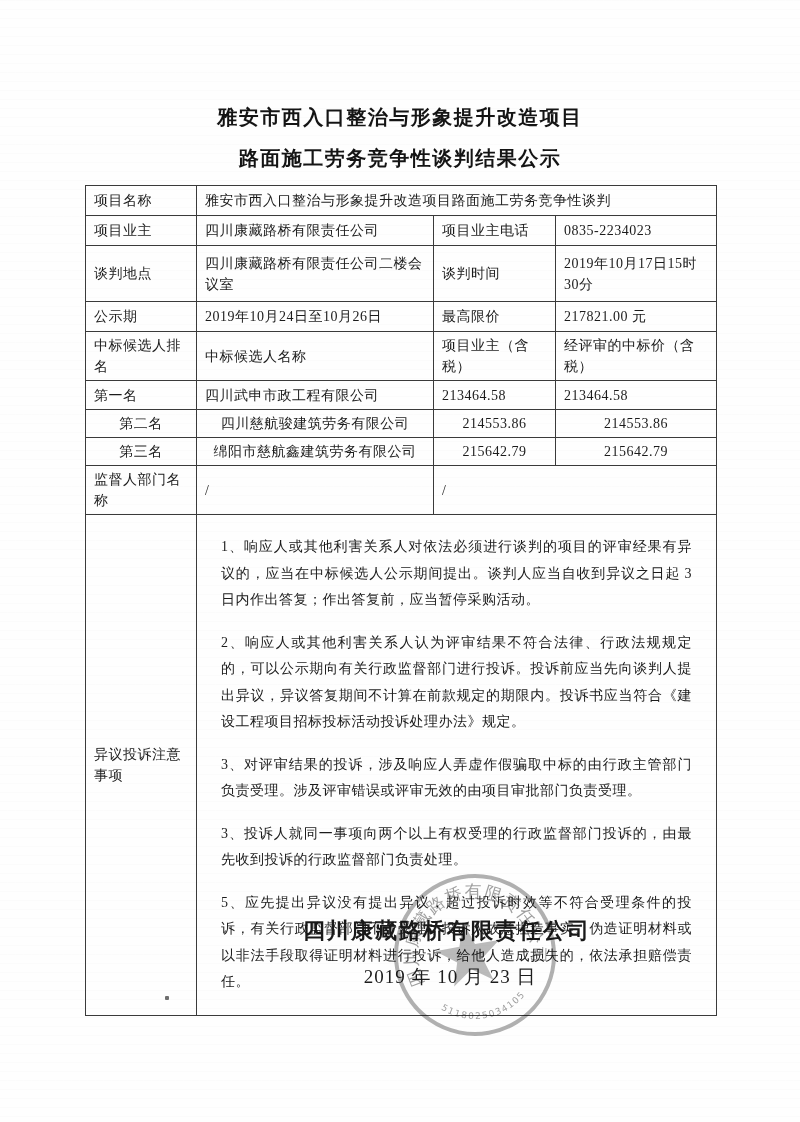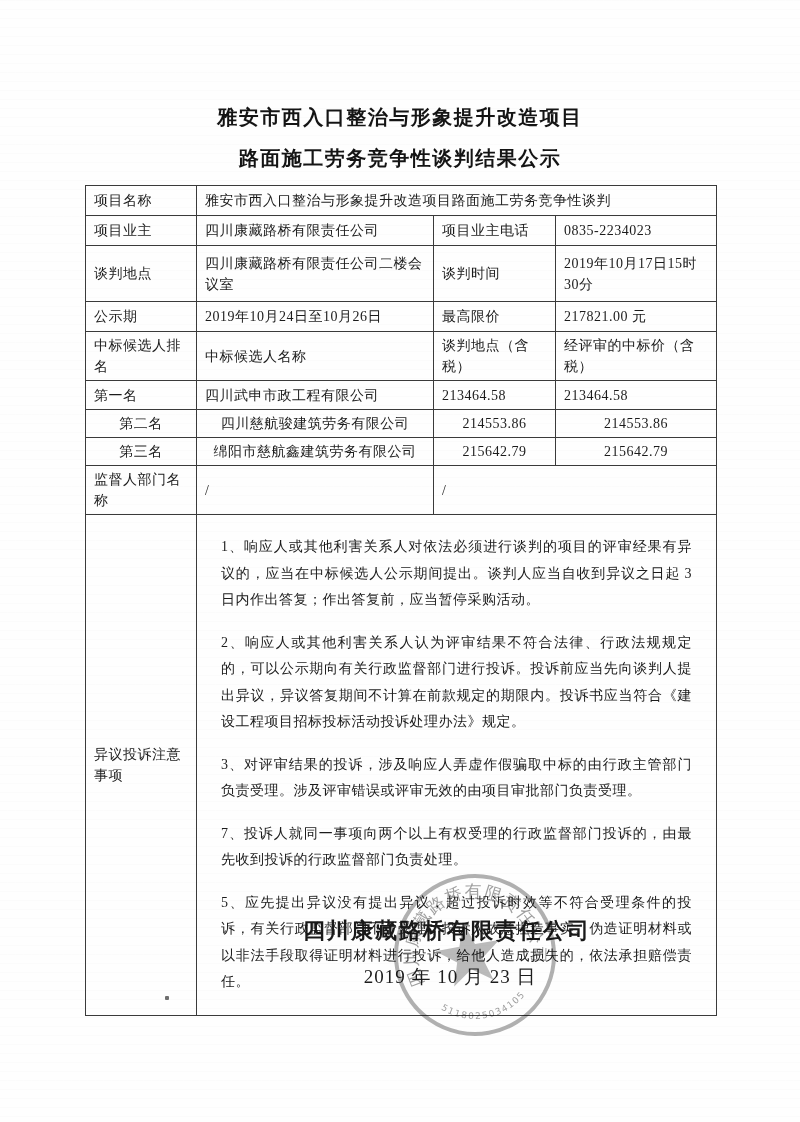--- a/index.html
+++ b/index.html
@@ -95,21 +95,21 @@
       </tr>
       <tr class="h30">
         <td>公示期</td>
         <td>2019年10月24日至10月26日</td>
         <td>最高限价</td>
         <td>217821.00 元</td>
       </tr>
       <tr class="h30">
         <td>中标候选人排名</td>
         <td>中标候选人名称</td>
-        <td>谈判地点（含税）</td>
+        <td>项目业主（含税）</td>
         <td>经评审的中标价（含税）</td>
       </tr>
       <tr class="h29">
         <td>第一名</td>
         <td>四川武申市政工程有限公司</td>
         <td>213464.58</td>
         <td>213464.58</td>
       </tr>
       <tr class="h28">
         <td>第二名</td>
@@ -127,21 +127,21 @@
         <td>监督人部门名称</td>
         <td>/</td>
         <td colspan="2">/</td>
       </tr>
       <tr>
         <td>异议投诉注意事项</td>
         <td colspan="3" class="notes-cell">
           <p>1、响应人或其他利害关系人对依法必须进行谈判的项目的评审经果有异议的，应当在中标候选人公示期间提出。谈判人应当自收到异议之日起 3 日内作出答复；作出答复前，应当暂停采购活动。</p>
           <p>2、响应人或其他利害关系人认为评审结果不符合法律、行政法规规定的，可以公示期向有关行政监督部门进行投诉。投诉前应当先向谈判人提出异议，异议答复期间不计算在前款规定的期限内。投诉书应当符合《建设工程项目招标投标活动投诉处理办法》规定。</p>
           <p>3、对评审结果的投诉，涉及响应人弄虚作假骗取中标的由行政主管部门负责受理。涉及评审错误或评审无效的由项目审批部门负责受理。</p>
-          <p>7、投诉人就同一事项向两个以上有权受理的行政监督部门投诉的，由最先收到投诉的行政监督部门负责处理。</p>
+          <p>3、投诉人就同一事项向两个以上有权受理的行政监督部门投诉的，由最先收到投诉的行政监督部门负责处理。</p>
           <p>5、应先提出异议没有提出异议，超过投诉时效等不符合受理条件的投诉，有关行政监督部门不予受理；投诉人故意捏造事实、伪造证明材料或以非法手段取得证明材料进行投诉，给他人造成损失的，依法承担赔偿责任。</p>
         </td>
       </tr>
     </tbody>
   </table>
 
   <div class="sign-company">四川康藏路桥有限责任公司</div>
   <div class="sign-date">2019 年 10 月 23 日</div>
 
   <svg class="seal" viewBox="0 0 186 186" xmlns="http://www.w3.org/2000/svg">

